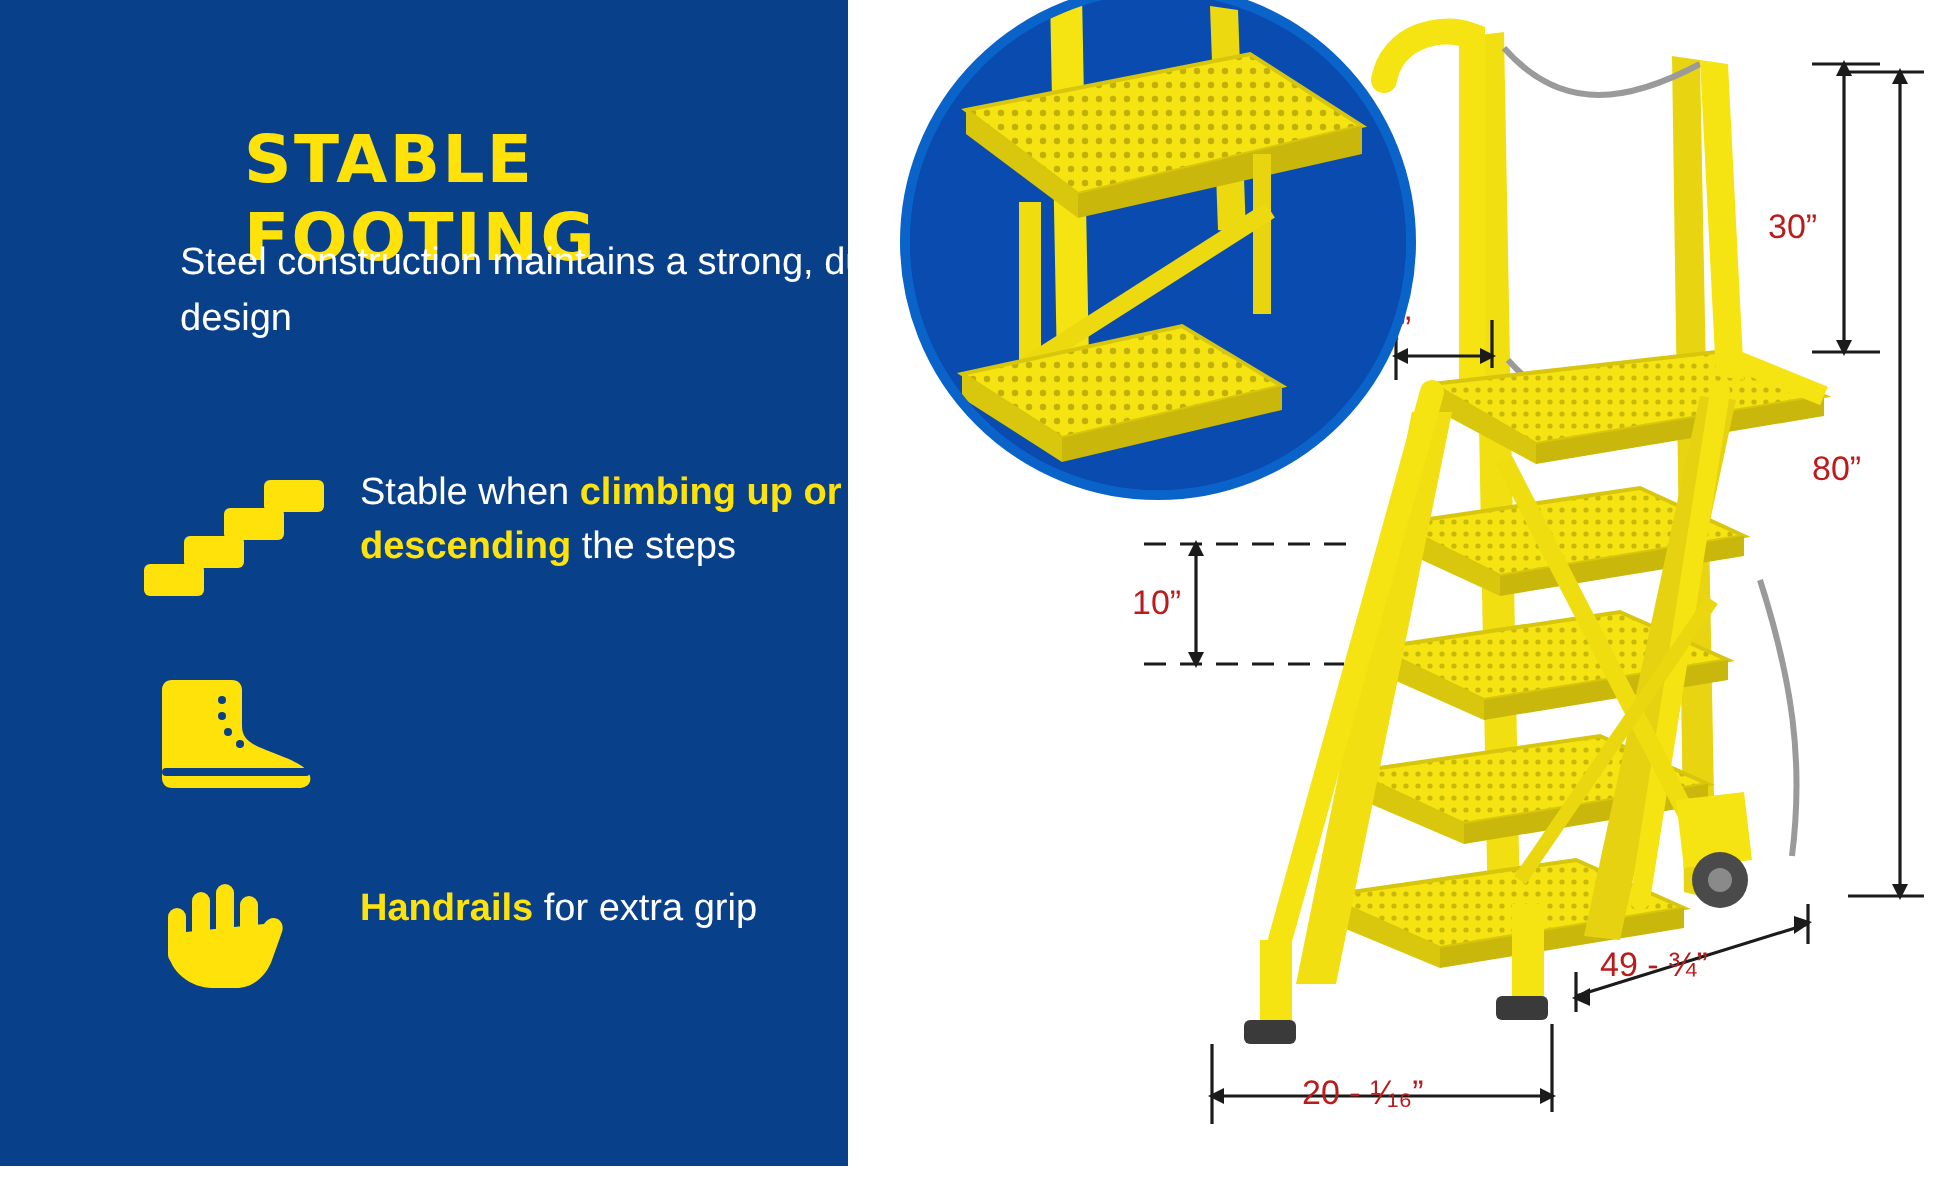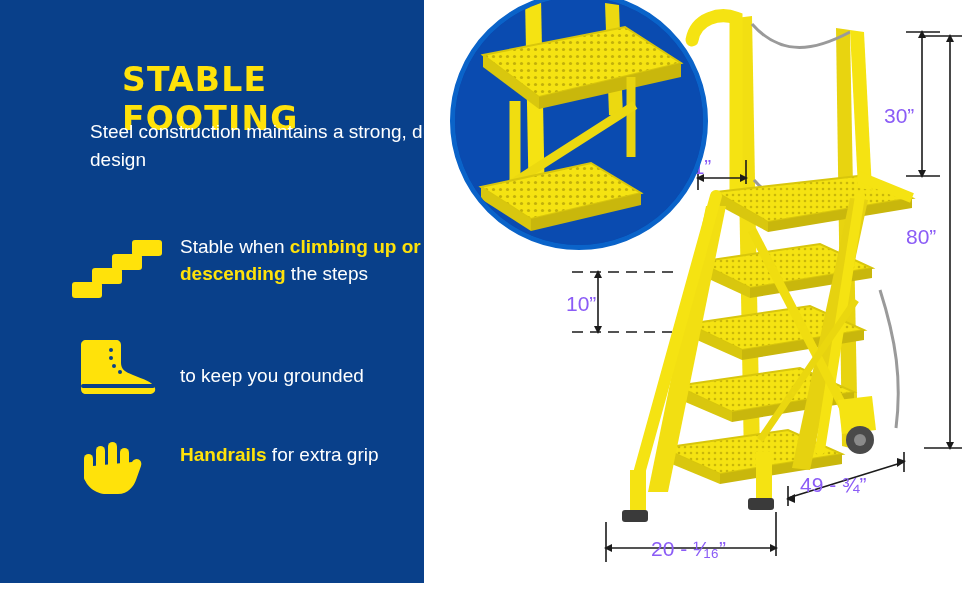--- a/index.html
+++ b/index.html
@@ -60,21 +60,21 @@
     position:absolute;left:450px;top:-8px;width:248px;height:248px;
     border-radius:50%;
     background:#0a4bb0;
     border:5px solid #0a63c9;
     overflow:hidden;
   }
 
   
   .dim{
     position:absolute;
-    font-size:21px;color:#8b5cf6;
+    font-size:17px;color:#b91c1c;
     font-family:"Liberation Sans", sans-serif;
   }
   .dim-30{left:884px;top:104px;}
   .dim-80{left:906px;top:225px;}
   .dim-21{left:681px;top:155px;}
   .dim-10{left:566px;top:292px;}
   .dim-49{left:800px;top:473px;text-align:center;}
   .dim-30b{left:651px;top:537px;}
 
   svg{display:block;}
@@ -117,21 +117,20 @@
             <circle cx="41" cy="16" r="2"></circle>
               <circle cx="41" cy="24" r="2"></circle>
             <circle cx="44" cy="32" r="2"></circle>
               <circle cx="50" cy="38" r="2"></circle>
             <rect x="11" y="50" width="74" height="4" rx="2"></rect>
           </g>
         </svg>
       </div>
       <div class="f-text nosel">
         <br>
-        <span>to keep you grounded</span>
       </div>
     </div>
 
     <div class="feature f3">
       <div class="icon-box">
         <svg width="100" height="70" viewBox="0 0 100 70">
           <g fill="#ffe20a">
             <rect x="14" y="14" width="9" height="28" rx="4.5"></rect>
             <rect x="26" y="6" width="9" height="36" rx="4.5"></rect>
             <rect x="38" y="2" width="9" height="40" rx="4.5"></rect>

